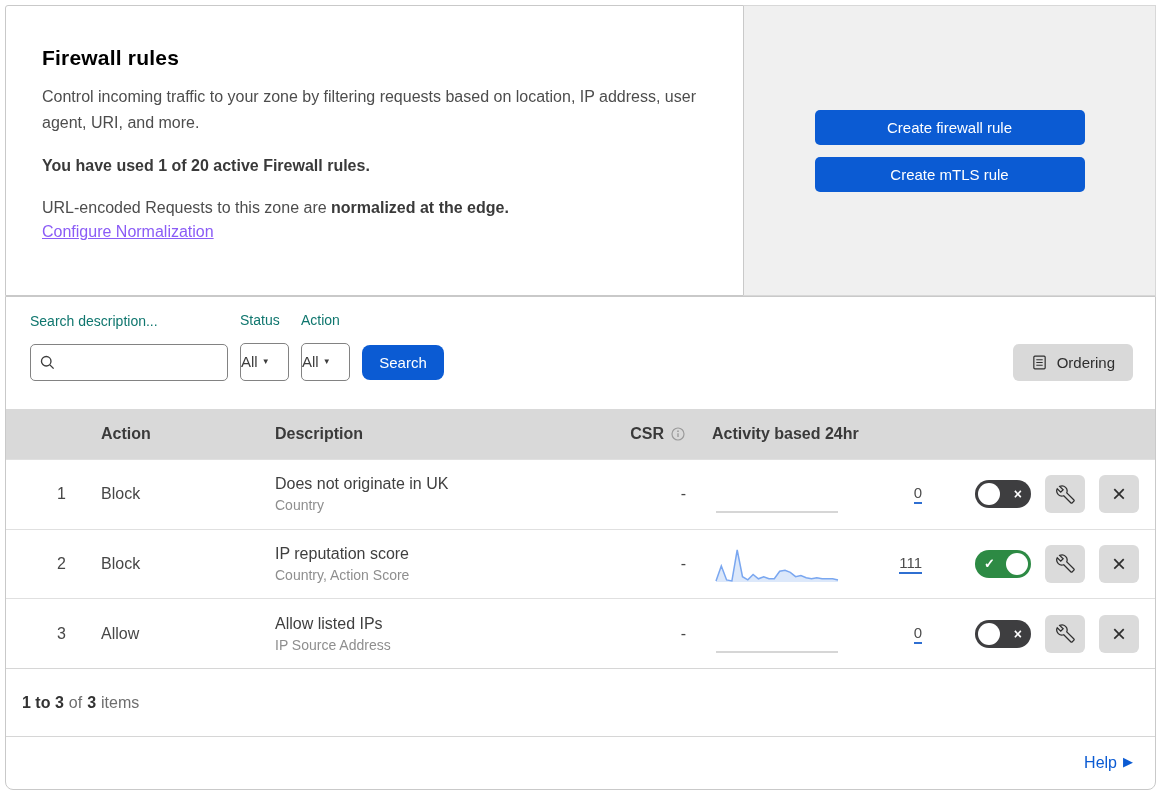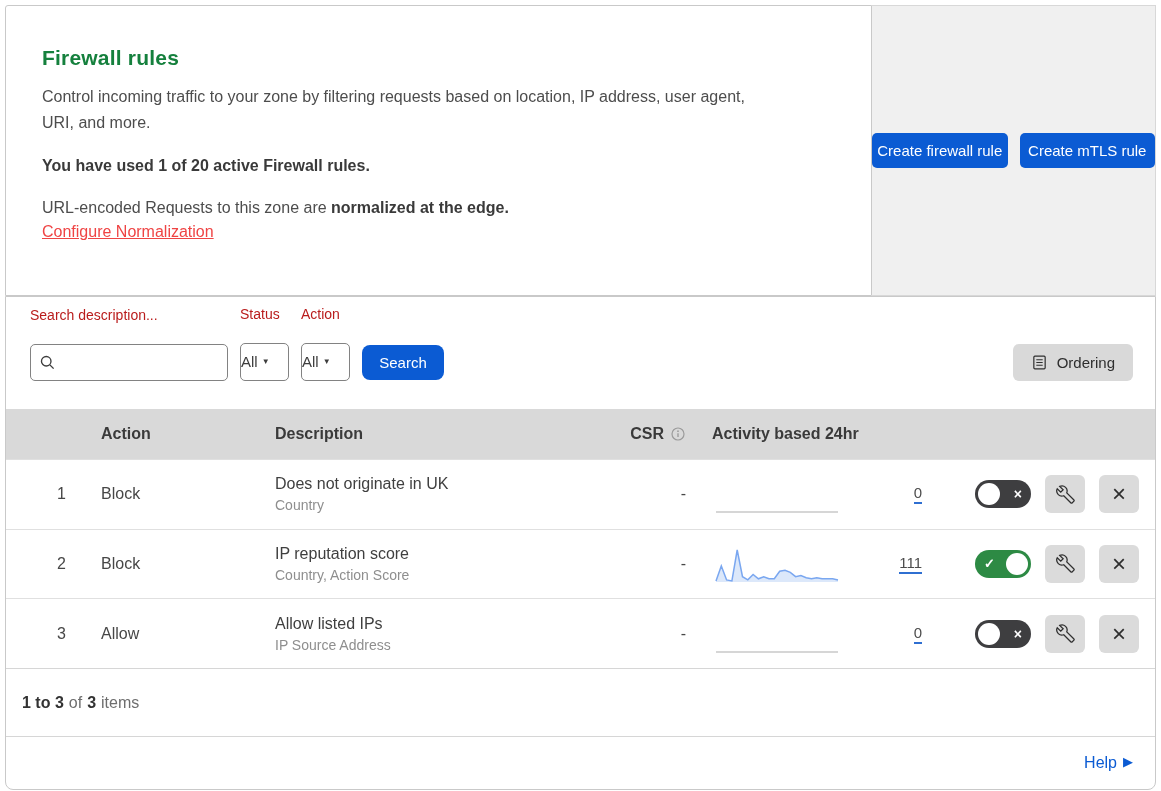--- a/index.html
+++ b/index.html
@@ -2,36 +2,36 @@
 <html><head>
 <meta charset="utf-8">
 <style>
   * { box-sizing: border-box; margin: 0; padding: 0; }
   html,body { width:1161px; height:791px; background:#fff; font-family:"Liberation Sans", sans-serif; overflow:hidden; }
   .page { padding:5px; }
 
   
   .top-row { display:flex; height:291px; }
   .intro-card { flex:1; background:#fff; border:1px solid #c9c9c9; border-radius:3px 0 0 0; padding:40px 36px; }
-  .intro-card h1 { font-size:21px; font-weight:600; color:#15803d; letter-spacing:.2px; }
+  .intro-card h1 { font-size:21px; font-weight:600; color:#000000; letter-spacing:.2px; }
   .intro-desc { margin-top:14px; font-size:16px; line-height:1.6; color:#4d4d4d; max-width:712px; }
   .intro-usage { margin-top:22px; font-size:16px; font-weight:bold; color:#3a3a3a; }
   .intro-norm { margin-top:24px; font-size:16px; color:#4d4d4d; }
   .intro-norm b { color:#3a3a3a; }
-  .norm-link { display:inline-block; margin-top:6px; font-size:16px; color:#ef4444; text-decoration:underline; cursor:pointer; }
-  .side-panel { width:284px; background:#f0f0f0; border:1px solid #d8d8d8; border-left:none; display:flex; align-items:center; justify-content:center; gap:12px; }
+  .norm-link { display:inline-block; margin-top:6px; font-size:16px; color:#8b5cf6; text-decoration:underline; cursor:pointer; }
+  .side-panel { width:412px; background:#f0f0f0; border:1px solid #d8d8d8; border-left:none; display:flex; flex-direction:column; align-items:center; justify-content:center; gap:12px; }
   .btn-primary { width:270px; height:35px; background:#0b5bd3; color:#fff; font-size:15px; font-family:inherit; border:none; border-radius:5px; cursor:pointer; }
 
   
   .main-card { border:1px solid #c9c9c9; border-top:none; border-radius:0 0 8px 8px; background:#fff; height:494px; display:flex; flex-direction:column; overflow:hidden; border-top:1px solid #c9c9c9; }
 
   
   .filter-bar { height:112px; display:flex; align-items:flex-end; padding:0 22px 28px 24px; }
   .fgroup { display:flex; flex-direction:column; margin-right:12px; }
-  .flabel { font-size:14px; color:#b91c1c; margin-bottom:21px; }
+  .flabel { font-size:14px; color:#0f766e; margin-bottom:15px; }
   .search-box { width:198px; height:37px; border:1px solid #828282; border-radius:5px; display:flex; align-items:center; padding:0 8px; background:#fff; }
   .search-box input { border:none; outline:none; flex:1; font-size:14px; font-family:inherit; min-width:0; }
   .select { width:49px; height:38px; border:1px solid #828282; border-radius:5px; background:#fff; display:flex; align-items:center; gap:4px; font-size:15px; color:#3d3d3d; cursor:pointer; }
   .caret { font-size:8px; color:#3d3d3d; }
   .btn-search { width:82px; height:35px; background:#0b5bd3; color:#fff; border:none; border-radius:8px; font-size:15px; font-family:inherit; margin-bottom:1px; cursor:pointer; }
   .btn-ordering { margin-left:auto; height:37px; padding:4px 18px; background:#d9d9d9; border:none; border-radius:6px; display:flex; align-items:center; gap:9px; font-size:15px; color:#2f2f2f; font-family:inherit; cursor:pointer; }
 
   
   .thead { height:50px; background:#d9d9d9; display:flex; align-items:center; font-size:16px; font-weight:600; color:#3a3a3a; }
   .trow { height:70px; display:flex; align-items:center; border-top:1px solid #e0e0e0; font-size:16px; color:#474747; }

